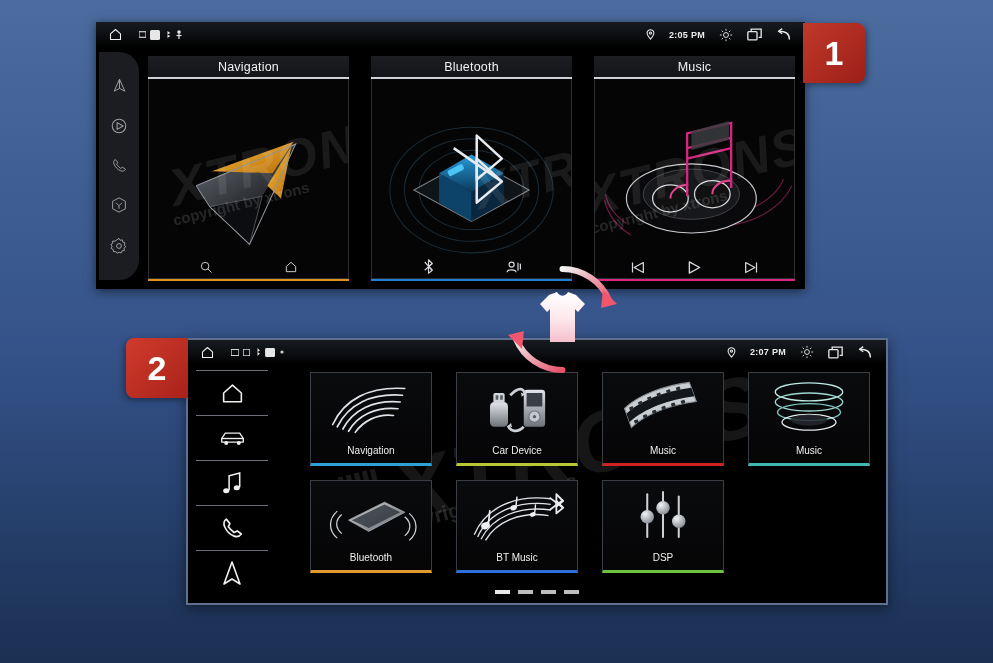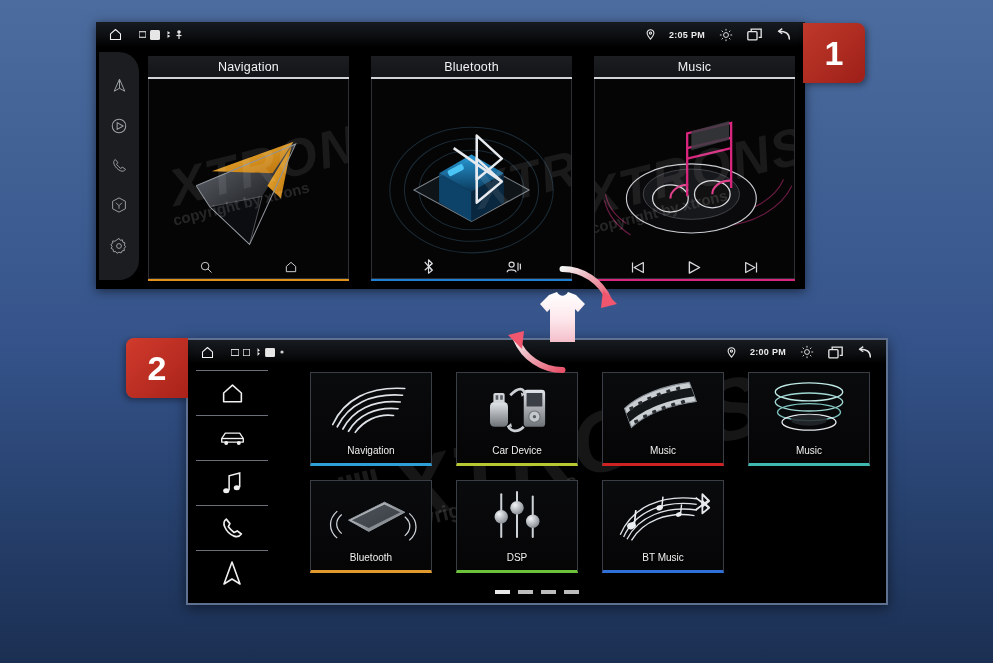--- a/index.html
+++ b/index.html
@@ -367,21 +367,21 @@
           </span>
         </span>
       </div>
       <div class="sb-right">
         <span class="ico">
           <svg width="9" height="11" viewBox="0 0 10 13" fill="none" stroke="#e6e6e6" stroke-width="1.3">
             <path d="M5 12 C5 12 9 7.5 9 4.8 A4 4 0 0 0 1 4.8 C1 7.5 5 12 5 12 Z"></path>
               <circle cx="5" cy="4.8" r="1.3"></circle>
           </svg>
         </span>
-        <span class="sb-time">2:00 PM</span>
+        <span class="sb-time">2:07 PM</span>
         <span class="ico">
           <svg width="14" height="14" viewBox="0 0 24 24" fill="none" stroke="#e6e6e6" stroke-width="1.6">
             <circle cx="12" cy="12" r="4.2"></circle>
             <path d="M12 1.5v3M12 19.5v3M1.5 12h3M19.5 12h3M4.6 4.6l2.1 2.1M17.3 17.3l2.1 2.1M19.4 4.6l-2.1 2.1M6.7 17.3l-2.1 2.1"></path>
           </svg>
         </span>
         <span class="ico">
           <svg width="15" height="13" viewBox="0 0 18 15" fill="none" stroke="#e6e6e6" stroke-width="1.6">
             <rect x="1" y="4" width="11" height="10" rx="1.2"></rect>
               <path d="M5 4 V1 H17 V11 h-3"></path>
@@ -542,68 +542,68 @@
               <path d="M24 28 C18 33 18 40 24 45"></path>
                 <path d="M20 25 C12 32 12 42 20 49"></path>
               <path d="M80 30 C86 35 86 42 80 47"></path>
                 <path d="M84 27 C92 34 92 44 84 51"></path>
             </g>
           </svg>
         </div>
         <div class="s2-tile-label">Bluetooth</div>
       </div>
 
+      <div class="s2-tile" style="border-bottom-color:#2f6fd8">
+        <div class="s2-tile-art">
+          <svg width="100%" height="100%" viewBox="0 0 100 60" preserveAspectRatio="xMidYMid meet">
+            <g fill="none" stroke="#dfe3e8" stroke-width="1.2">
+              <path d="M12 46 C22 22 48 10 80 14"></path>
+                <path d="M15 48 C25 26 50 15 80 19"></path>
+              <path d="M18 50 C28 30 52 20 80 24"></path>
+                <path d="M22 51 C32 34 54 25 78 29"></path>
+            </g>
+            <g fill="#eceff2">
+              <ellipse cx="22" cy="38" rx="4" ry="3" transform="rotate(-20 22 38)"></ellipse>
+              <rect x="24.4" y="24" width="1.5" height="14" transform="rotate(6 25 31)"></rect>
+              <ellipse cx="47" cy="22" rx="3" ry="2.3" transform="rotate(-20 47 22)"></ellipse>
+              <rect x="48.8" y="12" width="1.3" height="10" transform="rotate(6 49 17)"></rect>
+              <ellipse cx="64" cy="28" rx="2.6" ry="2" transform="rotate(-20 64 28)"></ellipse>
+              <rect x="65.5" y="19" width="1.2" height="9" transform="rotate(6 66 23)"></rect>
+            </g>
+            <g stroke="#e7eaee" stroke-width="1.6" fill="none" stroke-linejoin="round">
+              <path d="M85 10 L91 16 L85 21 L85 10 Z"></path>
+                <path d="M85 16 L91 22 L85 27 L85 16 Z"></path>
+              <path d="M79 13 L91 22"></path>
+                <path d="M79 24 L91 15"></path>
+            </g>
+          </svg>
+        </div>
+        <div class="s2-tile-label">BT Music</div>
+      </div>
+
       <div class="s2-tile" style="border-bottom-color:#6cc23a">
         <div class="s2-tile-art">
           <svg width="100%" height="100%" viewBox="0 0 100 60" preserveAspectRatio="xMidYMid meet">
             <defs>
                 <radialGradient id="knb" cx="0.35" cy="0.3" r="0.8">
               <stop offset="0" stop-color="#f2f4f6"></stop>
                   <stop offset="1" stop-color="#7d838a"></stop>
                 </radialGradient>
               </defs>
             <g stroke="#cdd2d7" stroke-width="1.8" stroke-linecap="round">
               <path d="M36 10 V48"></path>
                 <path d="M50 8 V48"></path>
                 <path d="M64 12 V48"></path>
             </g>
             <circle cx="36" cy="30" r="6" fill="url(#knb)"></circle>
             <circle cx="50" cy="22" r="6" fill="url(#knb)"></circle>
             <circle cx="64" cy="34" r="6" fill="url(#knb)"></circle>
           </svg>
         </div>
         <div class="s2-tile-label">DSP</div>
-      </div>
-
-      <div class="s2-tile" style="border-bottom-color:#2f6fd8">
-        <div class="s2-tile-art">
-          <svg width="100%" height="100%" viewBox="0 0 100 60" preserveAspectRatio="xMidYMid meet">
-            <g fill="none" stroke="#dfe3e8" stroke-width="1.2">
-              <path d="M12 46 C22 22 48 10 80 14"></path>
-                <path d="M15 48 C25 26 50 15 80 19"></path>
-              <path d="M18 50 C28 30 52 20 80 24"></path>
-                <path d="M22 51 C32 34 54 25 78 29"></path>
-            </g>
-            <g fill="#eceff2">
-              <ellipse cx="22" cy="38" rx="4" ry="3" transform="rotate(-20 22 38)"></ellipse>
-              <rect x="24.4" y="24" width="1.5" height="14" transform="rotate(6 25 31)"></rect>
-              <ellipse cx="47" cy="22" rx="3" ry="2.3" transform="rotate(-20 47 22)"></ellipse>
-              <rect x="48.8" y="12" width="1.3" height="10" transform="rotate(6 49 17)"></rect>
-              <ellipse cx="64" cy="28" rx="2.6" ry="2" transform="rotate(-20 64 28)"></ellipse>
-              <rect x="65.5" y="19" width="1.2" height="9" transform="rotate(6 66 23)"></rect>
-            </g>
-            <g stroke="#e7eaee" stroke-width="1.6" fill="none" stroke-linejoin="round">
-              <path d="M85 10 L91 16 L85 21 L85 10 Z"></path>
-                <path d="M85 16 L91 22 L85 27 L85 16 Z"></path>
-              <path d="M79 13 L91 22"></path>
-                <path d="M79 24 L91 15"></path>
-            </g>
-          </svg>
-        </div>
-        <div class="s2-tile-label">BT Music</div>
       </div>
 
       <div></div>
     </div>
 
     <div class="s2-dots">
       <span class="s2-dot"></span>
       <span class="s2-dot dim"></span>
       <span class="s2-dot dim"></span>
       <span class="s2-dot dim"></span>

